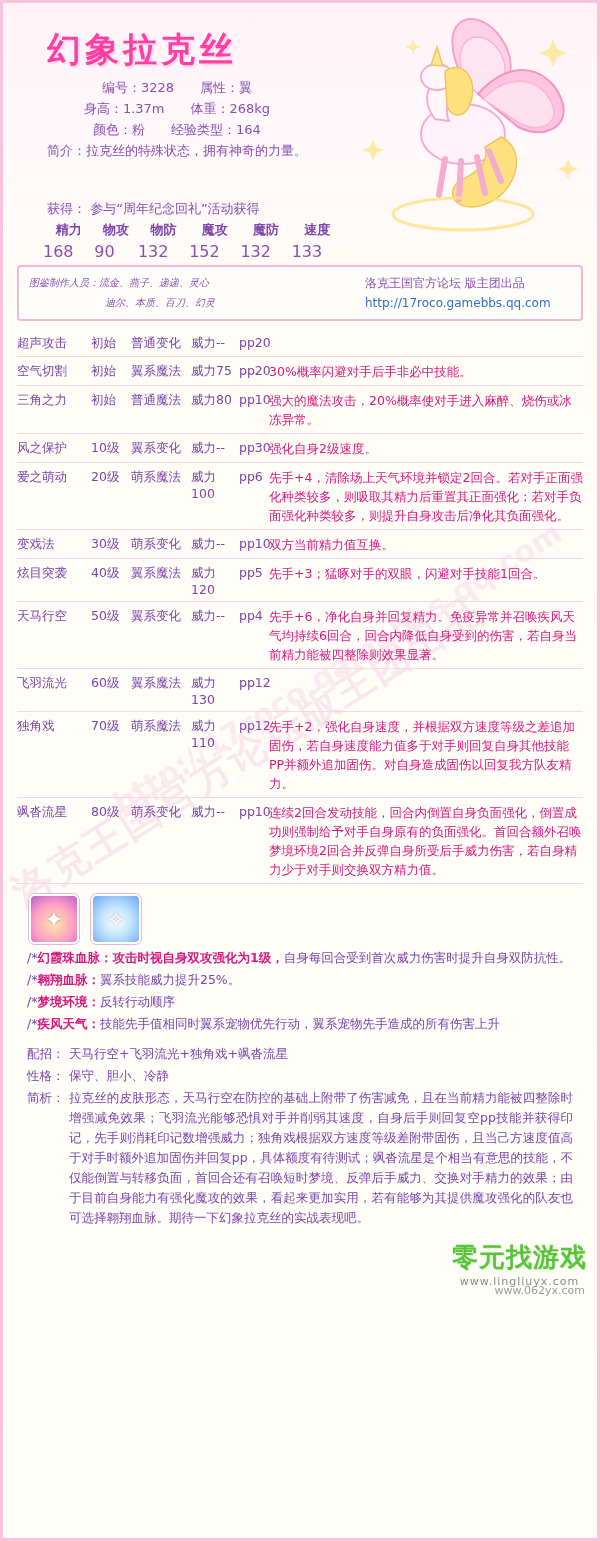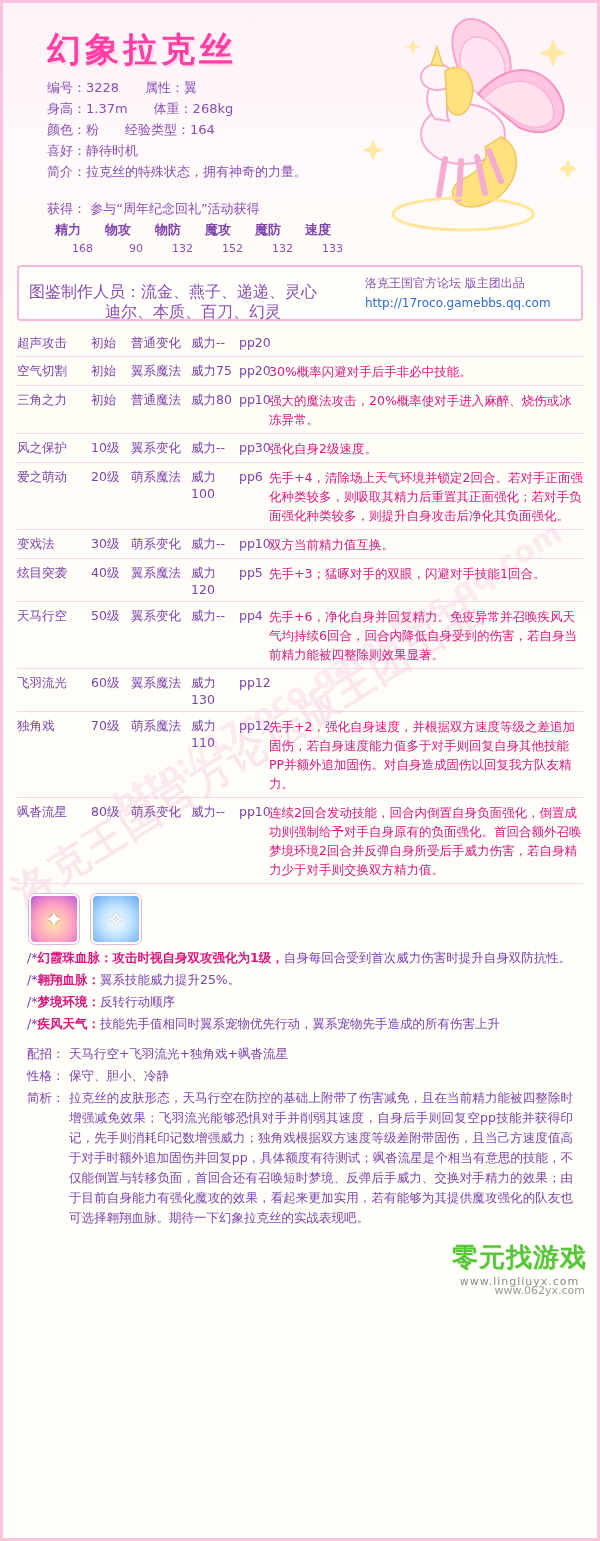--- a/index.html
+++ b/index.html
@@ -68,60 +68,61 @@
     letter-spacing:4px;
     text-shadow:2px 2px 0 #ffd9ec, -1px -1px 0 #fff;
     font-family:"DejaVu Sans","Liberation Sans",sans-serif;
   }
   .info{
     position:absolute;
     left:44px; top:74px;
     color:#8a4fb5;
     font-size:13px;
     line-height:21px;
+    text-align:center;
   }
   .info .row span.k{color:#8a4fb5;}
   .info .gap{display:inline-block;width:26px;}
   .obtain{
     position:absolute;
     left:44px; top:190px;
     font-size:13px;
     color:#8a4fb5;
     margin-top:7px;
   }
   .stats{
     position:absolute;
     left:40px; top:218px;
     width:300px;
   }
   .stats table{border-collapse:collapse;width:300px;}
   .stats th{
     font-size:13px;color:#7e45ad;font-weight:bold;padding:0 0 3px 0;text-align:center;
   }
   .stats td{
-    font-size:11px;color:#8a4fb5;text-align:right;padding:0;
+    font-size:16px;color:#8a4fb5;text-align:left;padding:0;
   }
   
   .pet-art{
     position:absolute;
     right:4px; top:6px;
     width:280px; height:250px;
   }
   
   .credits{
     position:relative;
     margin:4px 14px 6px 14px;
     border:2px solid #f6b8d6;
     border-radius:4px;
     background:rgba(255,255,255,.55);
     height:52px;
     z-index:2;
   }
   .credits .left{
-    position:absolute;left:10px;top:15px;font-size:16px;color:#8a4fb5;line-height:20px;
+    position:absolute;left:10px;top:6px;font-size:10px;color:#8a4fb5;line-height:20px;font-style:italic;
   }
   .credits .left .ind{display:inline-block;width:76px;}
   .credits .right{
     position:absolute;left:346px;top:6px;font-size:12px;color:#8a4fb5;line-height:20px;text-align:left;
   }
   .credits .right .url{color:#2f6fd0;}
   
   .skills{position:relative;z-index:2;margin:8px 14px;}
   .skill{
     display:flex;
@@ -222,23 +223,20 @@
 
     <div class="info">
       <div class="row">
         <span class="k">编号：</span><span>3228</span><span class="gap"></span><span class="k">属性：</span><span>翼</span>
       </div>
       <div class="row">
         <span class="k">身高：</span><span>1.37m</span><span class="gap"></span><span class="k">体重：</span><span>268kg</span>
       </div>
       <div class="row">
         <span class="k">颜色：</span><span>粉</span><span class="gap"></span><span class="k">经验类型：</span><span>164</span>
-      </div>
-      <div class="row">
-        <span class="k">喜好：</span><span>静待时机</span>
       </div>
       <div class="row">
         <span class="k">简介：</span><span>拉克丝的特殊状态，拥有神奇的力量。</span>
       </div>
     </div>
 
     <div class="obtain">
       <span>获得：</span>
       <span>参与“周年纪念回礼”活动获得</span>
     </div>

